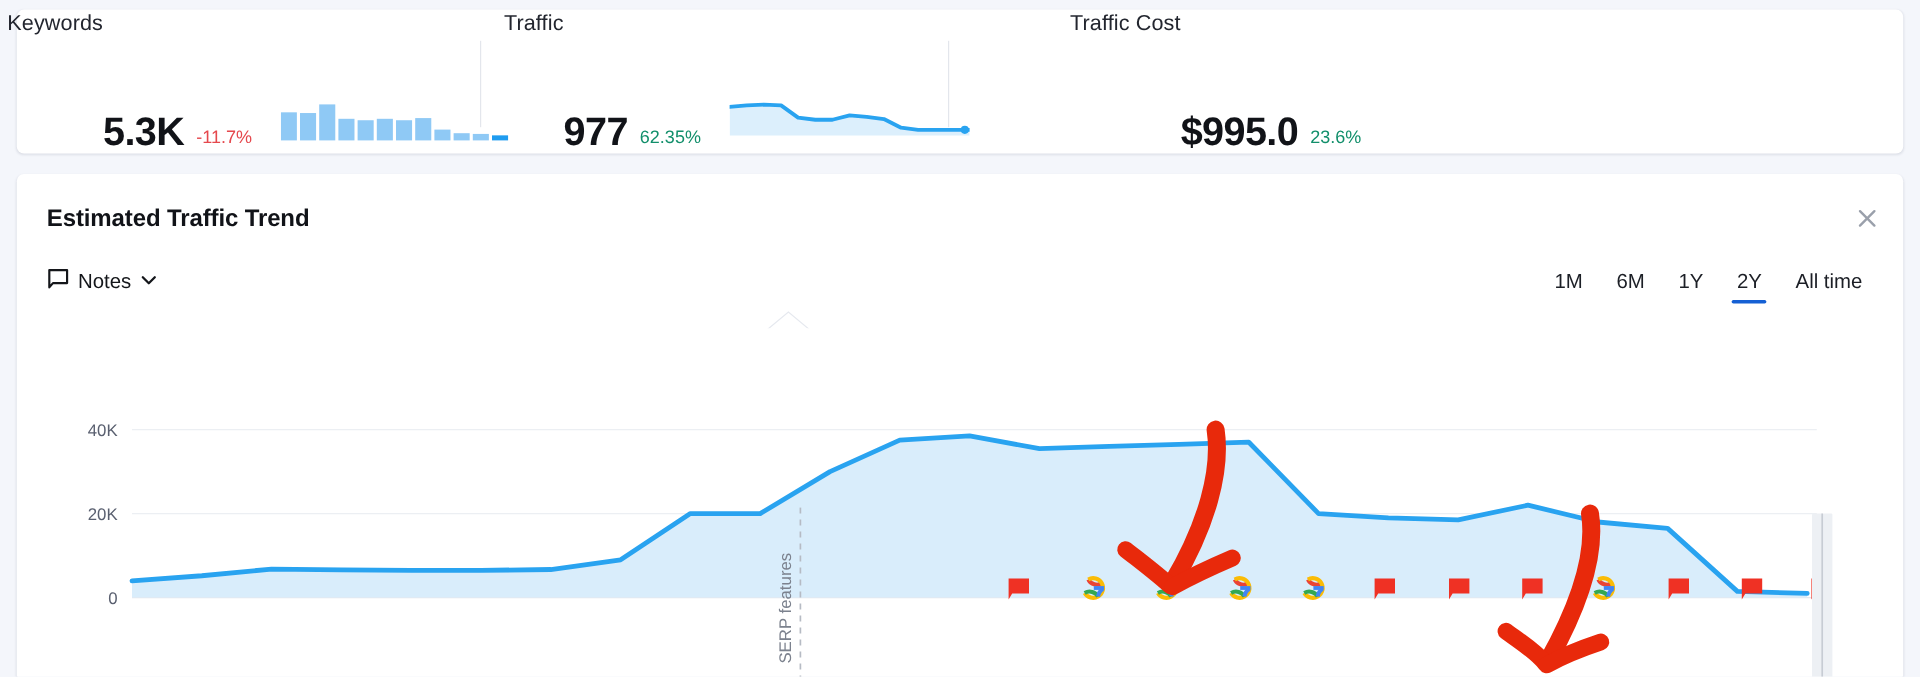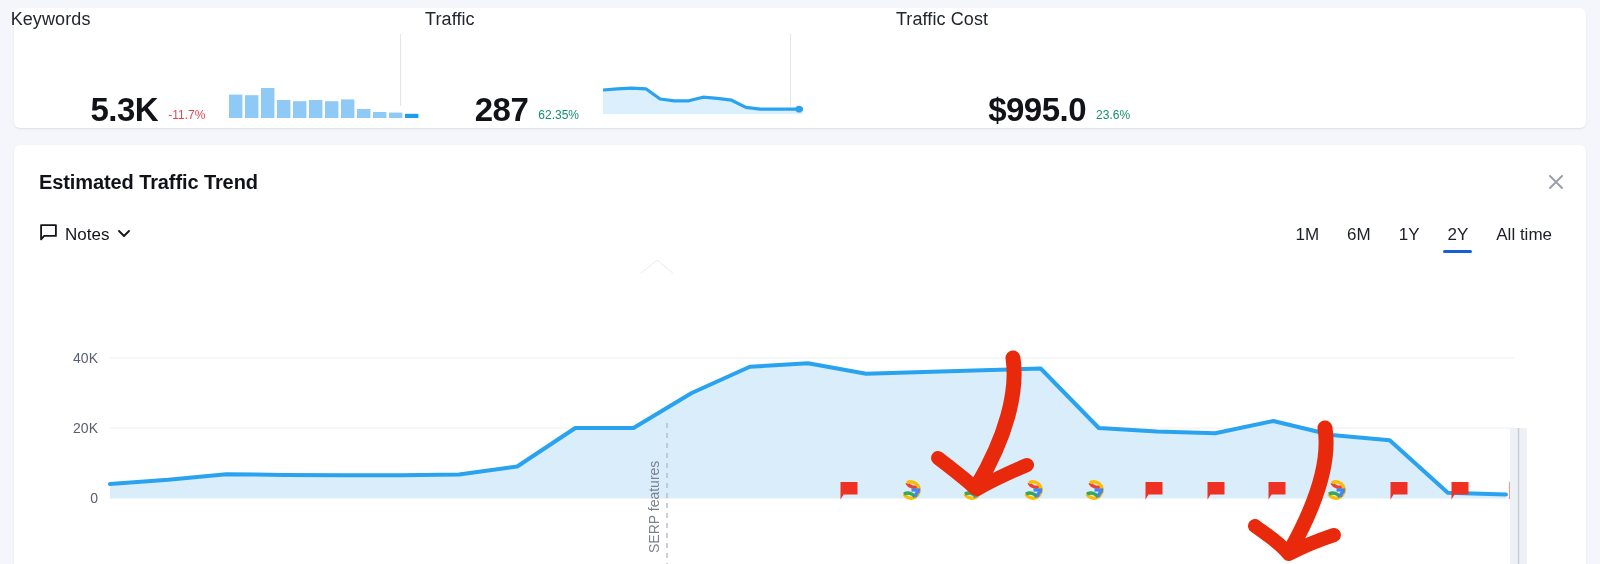--- a/index.html
+++ b/index.html
@@ -63,21 +63,21 @@
     gap: 10px;
   }
   .metric-value {
     font-size: 33px;
     font-weight: 700;
     color: #111318;
     line-height: 36px;
     letter-spacing: -0.5px;
   }
   .metric-delta {
-    font-size: 12px;
+    font-size: 15px;
     line-height: 26px;
     font-weight: 400;
   }
   .delta-down { color: #e5484d; }
   .delta-up   { color: #128f6b; }
   .metric-spark {
     margin-left: 14px;
     margin-bottom: 2px;
   }
 
@@ -213,21 +213,21 @@
               <rect x="160.0" y="30.6" width="13.4" height="5.4" fill="#8fc9f5" rx="0"></rect>
               <rect x="176.0" y="31.8" width="13.4" height="4.2" fill="#1f9cf0" rx="0"></rect>
             </svg>
         </div>
       </div>
     </div>
 
     <div class="metric traffic">
       <div class="metric-label">Traffic</div>
       <div class="metric-row">
-        <div class="metric-value">287</div>
+        <div class="metric-value">977</div>
         <div class="metric-delta delta-up">62.35%</div>
         <div class="metric-spark">
           <svg id="spark-tr" width="200" height="44" viewBox="0 0 200 44" aria-hidden="true">
               <path d="M0.0 12.0 L14.3 10.8 L28.6 10.2 L42.9 10.8 L57.1 21.0 L71.4 22.8 L85.7 22.8 L100.0 19.2 L114.3 20.4 L128.6 22.2 L142.9 29.4 L157.1 31.2 L171.4 31.2 L185.7 31.2 L200.0 31.2 L200 36 L0 36 Z" fill="#dceffc"></path>
               <path d="M0.0 12.0 L14.3 10.8 L28.6 10.2 L42.9 10.8 L57.1 21.0 L71.4 22.8 L85.7 22.8 L100.0 19.2 L114.3 20.4 L128.6 22.2 L142.9 29.4 L157.1 31.2 L171.4 31.2 L185.7 31.2 L200.0 31.2" fill="none" stroke="#29a3f0" stroke-width="3.2" stroke-linejoin="round" stroke-linecap="round"></path>
               <circle cx="196.0" cy="31.2" r="3.4" fill="#29a3f0"></circle>
             </svg>
         </div>
       </div>
     </div>

